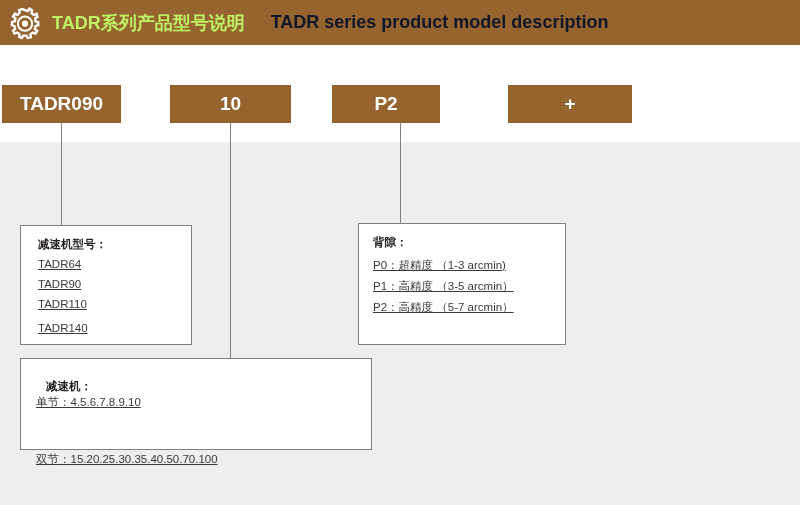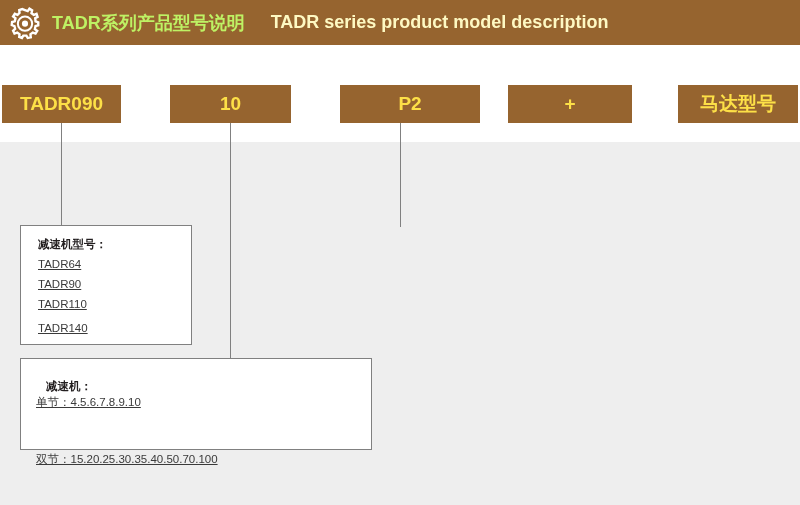--- a/index.html
+++ b/index.html
@@ -43,21 +43,21 @@
     display: block;
   }
   .header-title-cn {
     color: #bef264;
     font-size: 18px;
     font-weight: bold;
     letter-spacing: 0px;
     white-space: nowrap;
   }
   .header-title-en {
-    color: #fef9c3;
+    color: #0f172a;
     font-size: 18px;
     font-weight: bold;
     margin-left: 26px;
     white-space: nowrap;
   }
 
   
   .gray-canvas {
     position: absolute;
     left: 0;
@@ -66,32 +66,32 @@
     height: 363px;
     background: #eeeeee;
   }
 
   
   .code-box {
     position: absolute;
     top: 85px;
     height: 38px;
     background: #96642f;
-    color: #fde047;
+    color: #ffffff;
     font-size: 19px;
     font-weight: bold;
     display: flex;
     align-items: center;
     justify-content: center;
     box-sizing: border-box;
     white-space: nowrap;
   }
   .code-box.b0 { left: 2px;   width: 119px; }
   .code-box.b1 { left: 170px; width: 121px; }
-  .code-box.b2 { left: 340px; width: 140px; }
+  .code-box.b2 { left: 332px; width: 108px; }
   .code-box.b3 { left: 508px; width: 124px; }
   .code-box.b4 { left: 678px; width: 120px; }
 
   
   .connector {
     position: absolute;
     width: 1px;
     background: #808080;
   }
   .connector.c0 { left: 61px;  top: 123px; height: 104px; }
@@ -165,30 +165,35 @@
   <div class="gray-canvas"></div>
 
   <div class="connector c0"></div>
   <div class="connector c1"></div>
   <div class="connector c2"></div>
 
   <div class="code-box b0">TADR090</div>
   <div class="code-box b1">10</div>
   <div class="code-box b2">P2</div>
   <div class="code-box b3">+</div>
-  <div class="code-box b4">马达型号</div>
 
   <div class="detail-box d0">
     <div class="detail-title">减速机型号：</div>
     <div class="detail-line ln0">TADR64</div>
     <div class="detail-line ln1">TADR90</div>
     <div class="detail-line ln2">TADR110</div>
     <div class="detail-line ln3">TADR140</div>
   </div>
 
+  <div class="detail-box d1">
+    <div class="detail-title">背隙：</div>
+    <div class="detail-line ln0">P0：超精度 （1-3 arcmin)</div>
+    <div class="detail-line ln1">P1：高精度 （3-5 arcmin）</div>
+    <div class="detail-line ln2">P2：高精度 （5-7 arcmin）</div>
+  </div>
 
   <div class="detail-box d2">
     <div class="detail-title">减速机：</div>
     <div class="detail-line ln0">单节：4.5.6.7.8.9.10</div>
     <div class="detail-line ln1">双节：15.20.25.30.35.40.50.70.100</div>
   </div>
 
 </div>
 
 </body></html>

